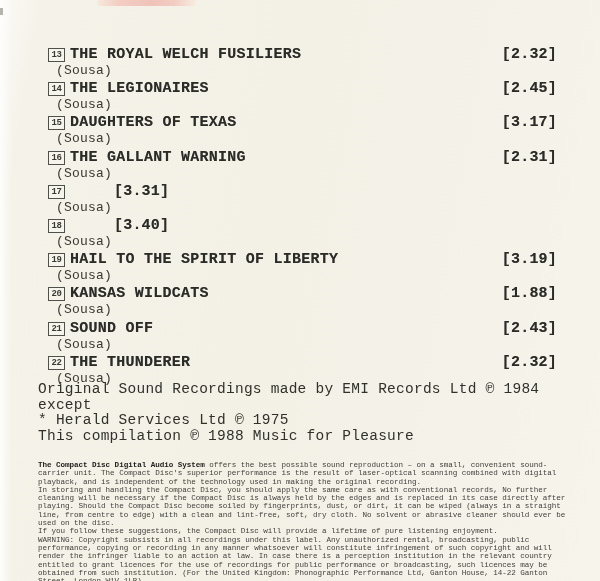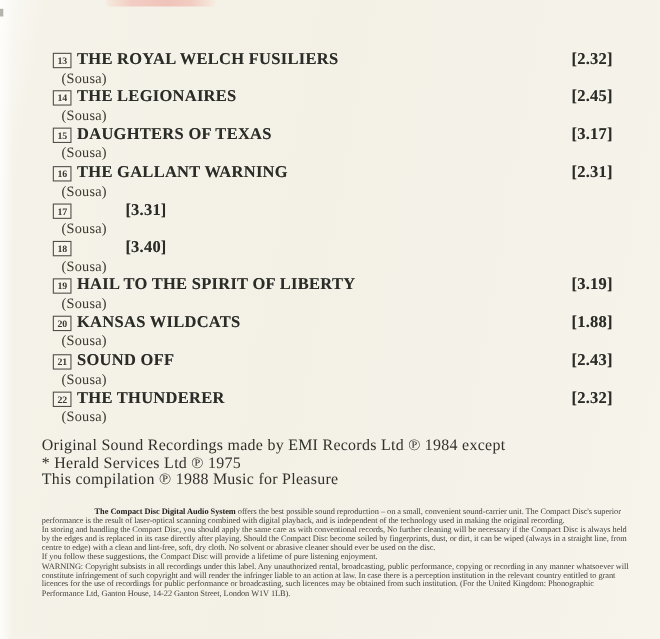--- a/index.html
+++ b/index.html
@@ -2,21 +2,21 @@
 <html><head>
 <meta charset="utf-8">
 <style>
   html, body { margin: 0; padding: 0; background: #ffffff; }
   .sheet {
     position: relative;
     width: 600px;
     height: 581px;
     overflow: hidden;
     background: linear-gradient(100deg, #fbfaf6 0%, #f5f2e9 6%, #f3f0e6 45%, #f5f2ea 80%, #f7f4ec 100%);
-    font-family: Liberation Serif, serif;
+    font-family: Liberation Mono, monospace;
   }
   .left-edge {
     position: absolute; left: 0; top: 0; width: 12px; height: 100%;
     background: linear-gradient(90deg, #fefdfb 0%, rgba(254,253,251,0) 100%);
   }
   .edge-notch {
     position: absolute; left: 0; top: 8px; width: 3px; height: 7px;
     background: #8d8d84; opacity: .65;
   }
   .top-strip {
@@ -52,29 +52,29 @@
     font-size: 15px; font-weight: bold; color: #2b2b27;
     letter-spacing: .2px;
     text-shadow: 0 0 .4px rgba(50,50,45,.45);
     padding-left: 44px;
   }
   .composer {
     margin-left: 8px;
     font-size: 13px; color: #39392f; line-height: 15px; letter-spacing: .2px;
   }
   .credits {
-    position: absolute; left: 38px; top: 398px;
+    position: absolute; left: 38px; top: 382px;
     font-size: 14.5px; line-height: 15.5px; color: #31312b; letter-spacing: .25px;
   }
   .fine-print {
     position: absolute; left: 38px; top: 461px; width: 540px;
     font-size: 7.6px; line-height: 8.3px; color: #3f3f3a; letter-spacing: -0.05px;
   }
   .fine-print p { margin: 0; }
-  .fine-print b { color: #22221f; margin-left: 48px; }
+  .fine-print b { color: #22221f; }
 </style>
 </head>
 <body>
 
 <div class="sheet">
   <div class="left-edge"></div>
   <div class="edge-notch"></div>
   <div class="top-strip"></div>
 
   <ol class="tracklist">

